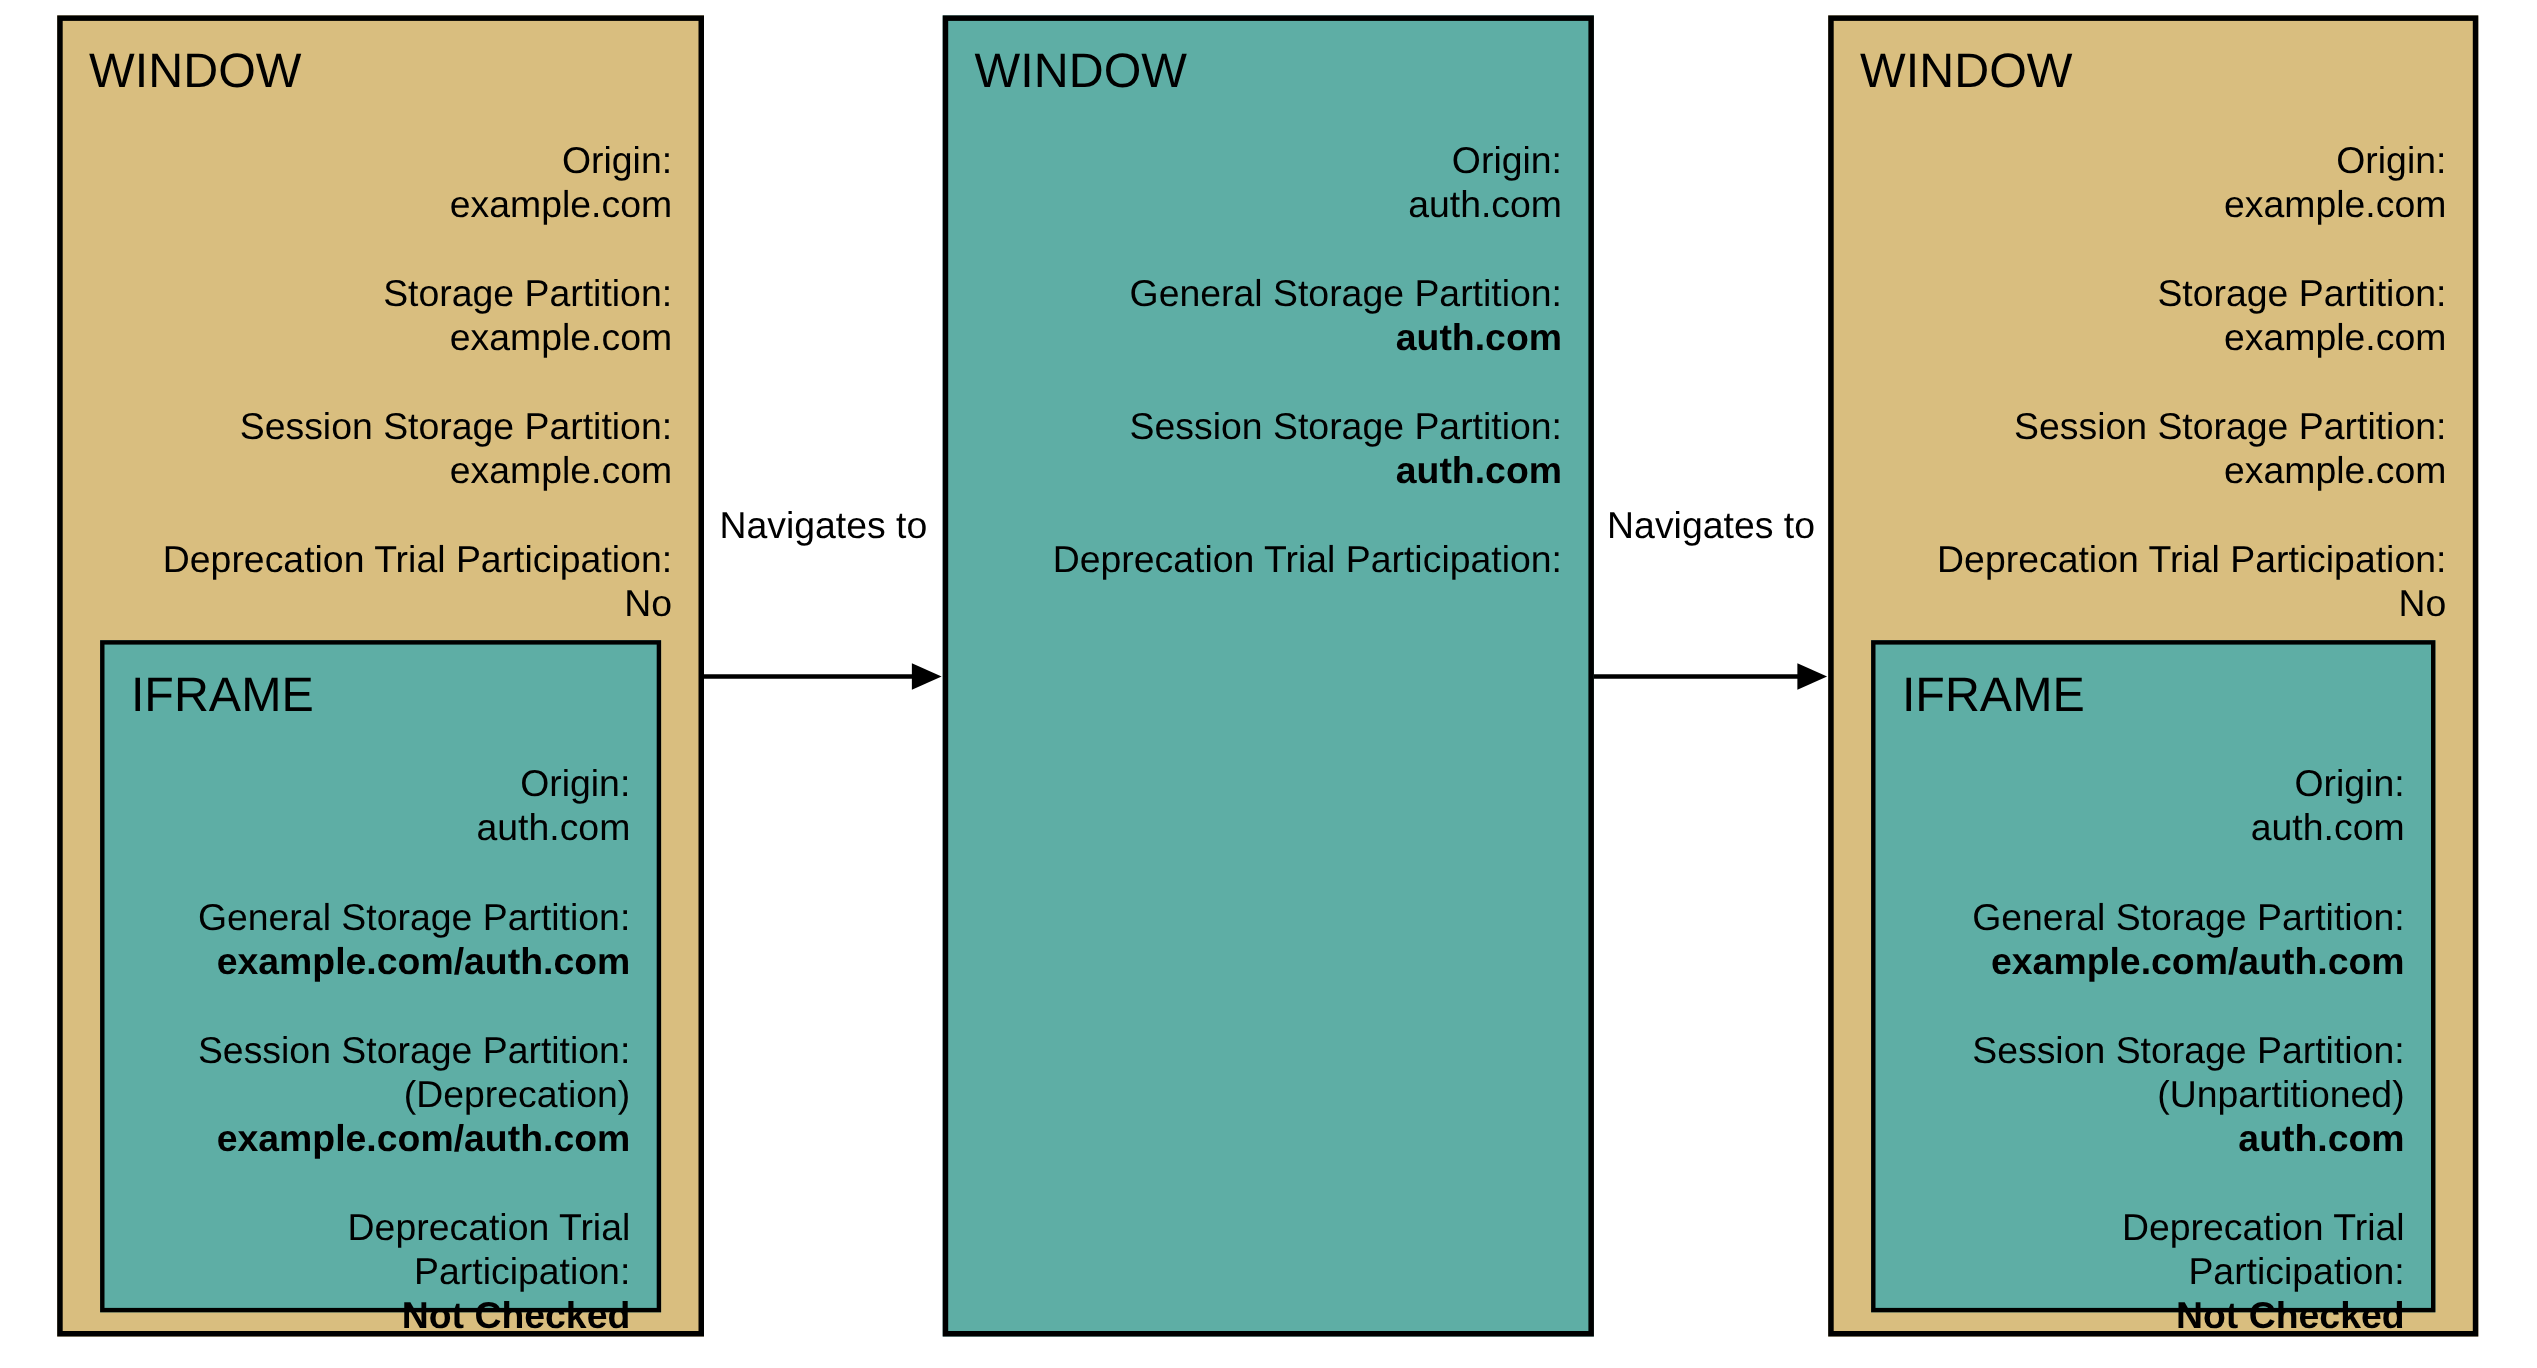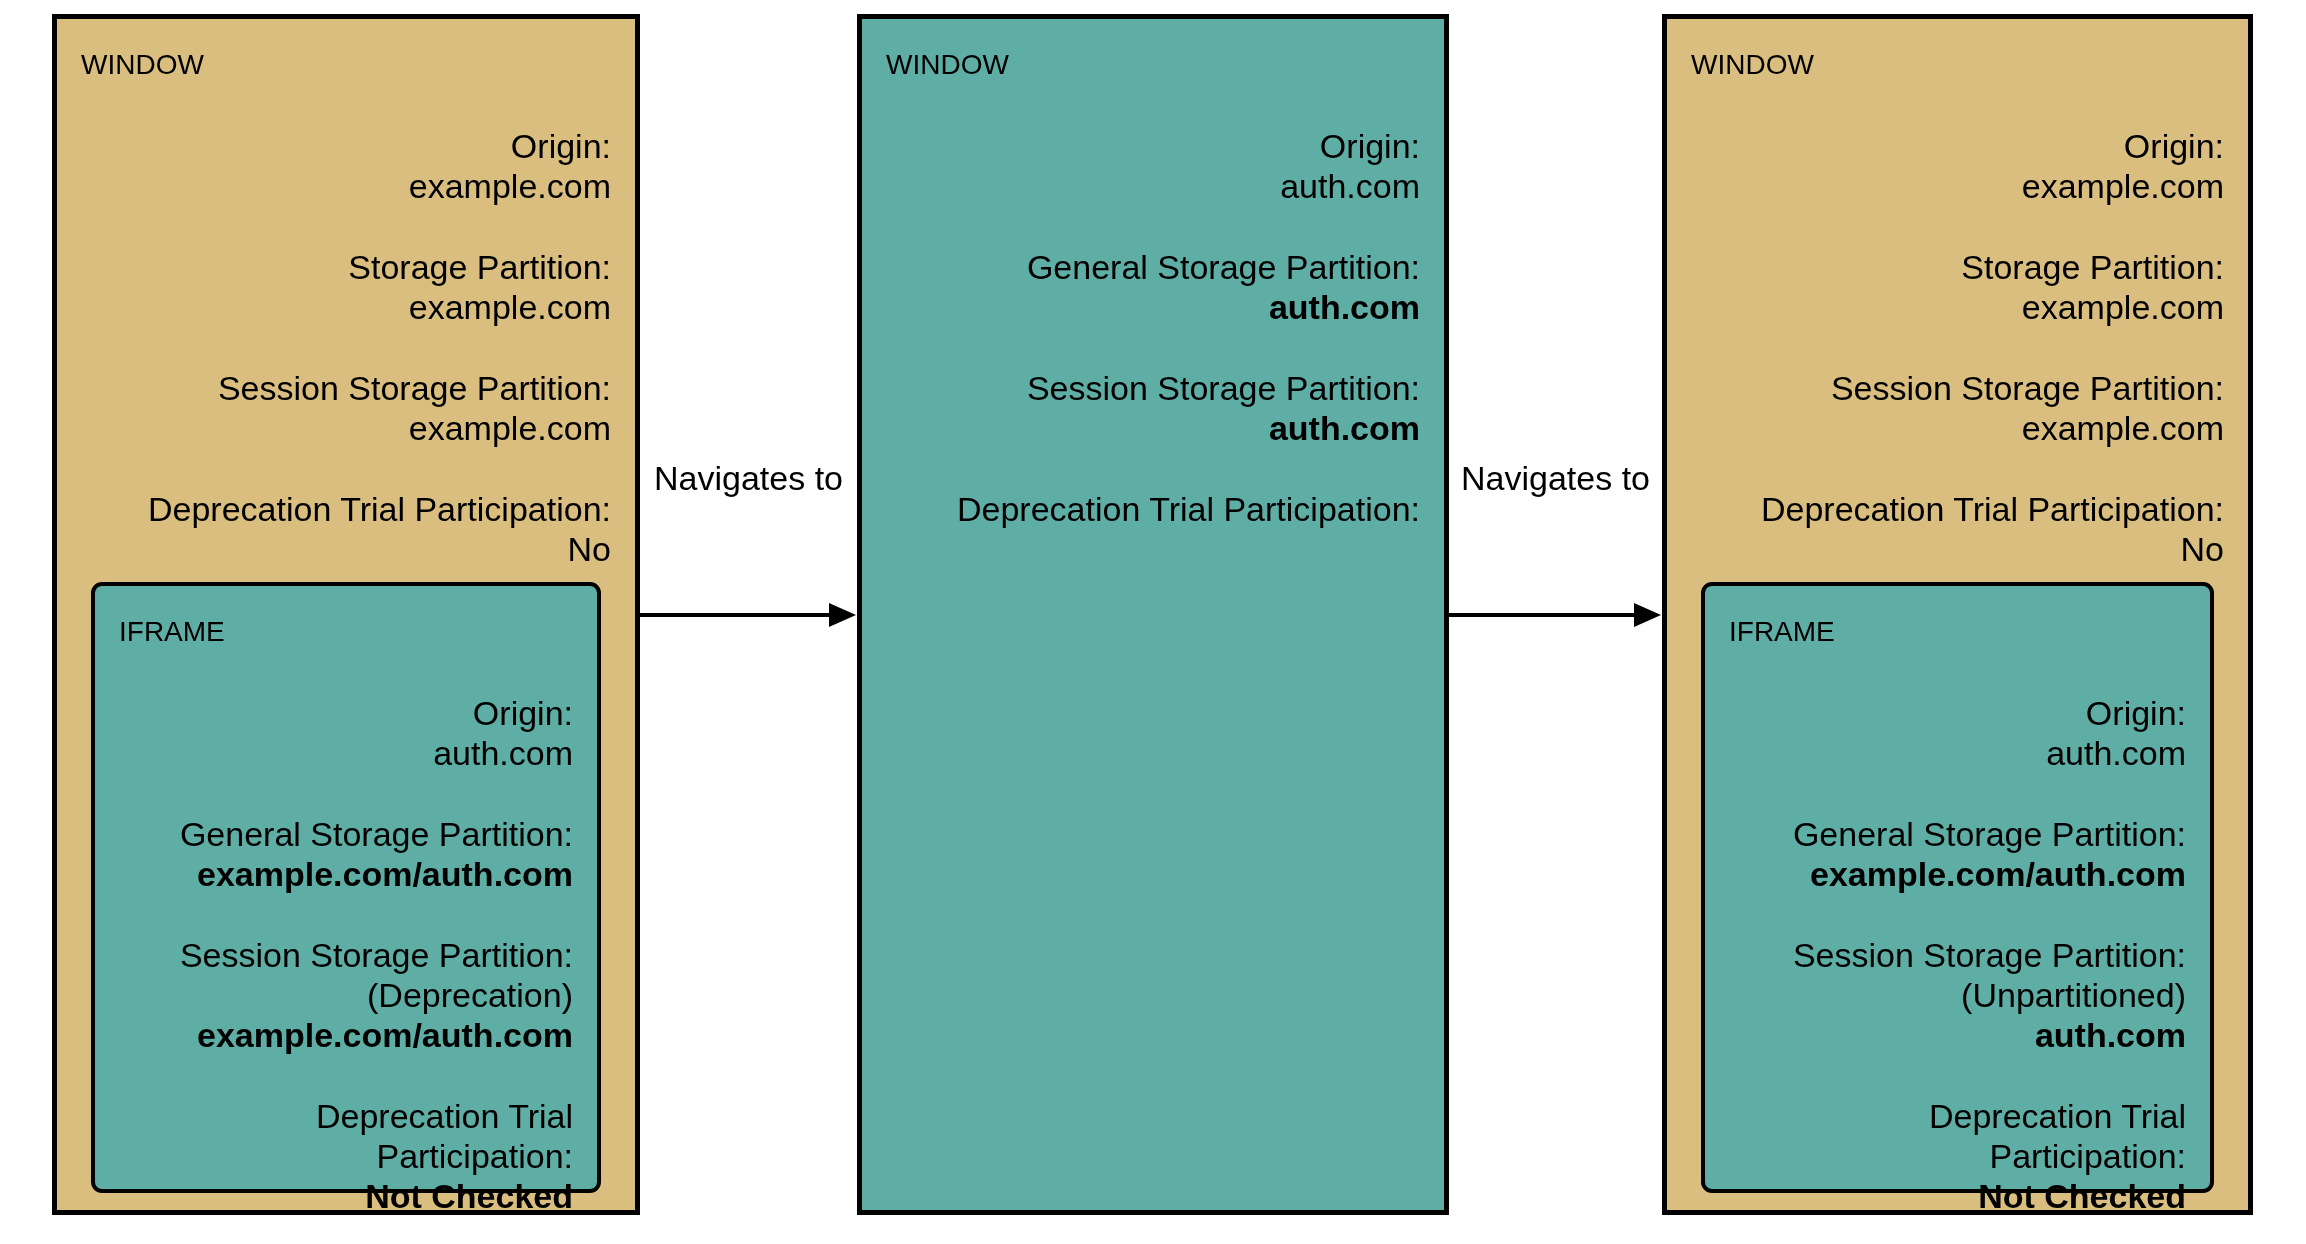--- a/index.html
+++ b/index.html
@@ -28,25 +28,25 @@
     border: 5px solid var(--border-color);
   }
   .window-box { background: var(--window-fill); top: 14px; height: 1201px; }
   #window-0 { left: 52px;   width: 588px; }
   #window-1 { left: 857px;  width: 592px; }
   #window-2 { left: 1662px; width: 591px; }
   .iframe-box {
     background: var(--iframe-fill);
     border-width: 4px;
     left: 34px; right: 34px;
-    top: 563px; bottom: 17px; border-radius: 11px;
+    top: 563px; bottom: 17px;
   }
   .content { padding: 26px 24px 0 24px; }
   .box-title {
-    font-size: 28px;
+    font-size: 44px;
     line-height: 40px;
     font-weight: 400;
     margin: 0 0 41px 0;
   }
   .field { margin: 0 0 41px 16px; text-align: right; }
   .line {
     display: block;
     font-size: 34px;
     line-height: 40px;
   }

